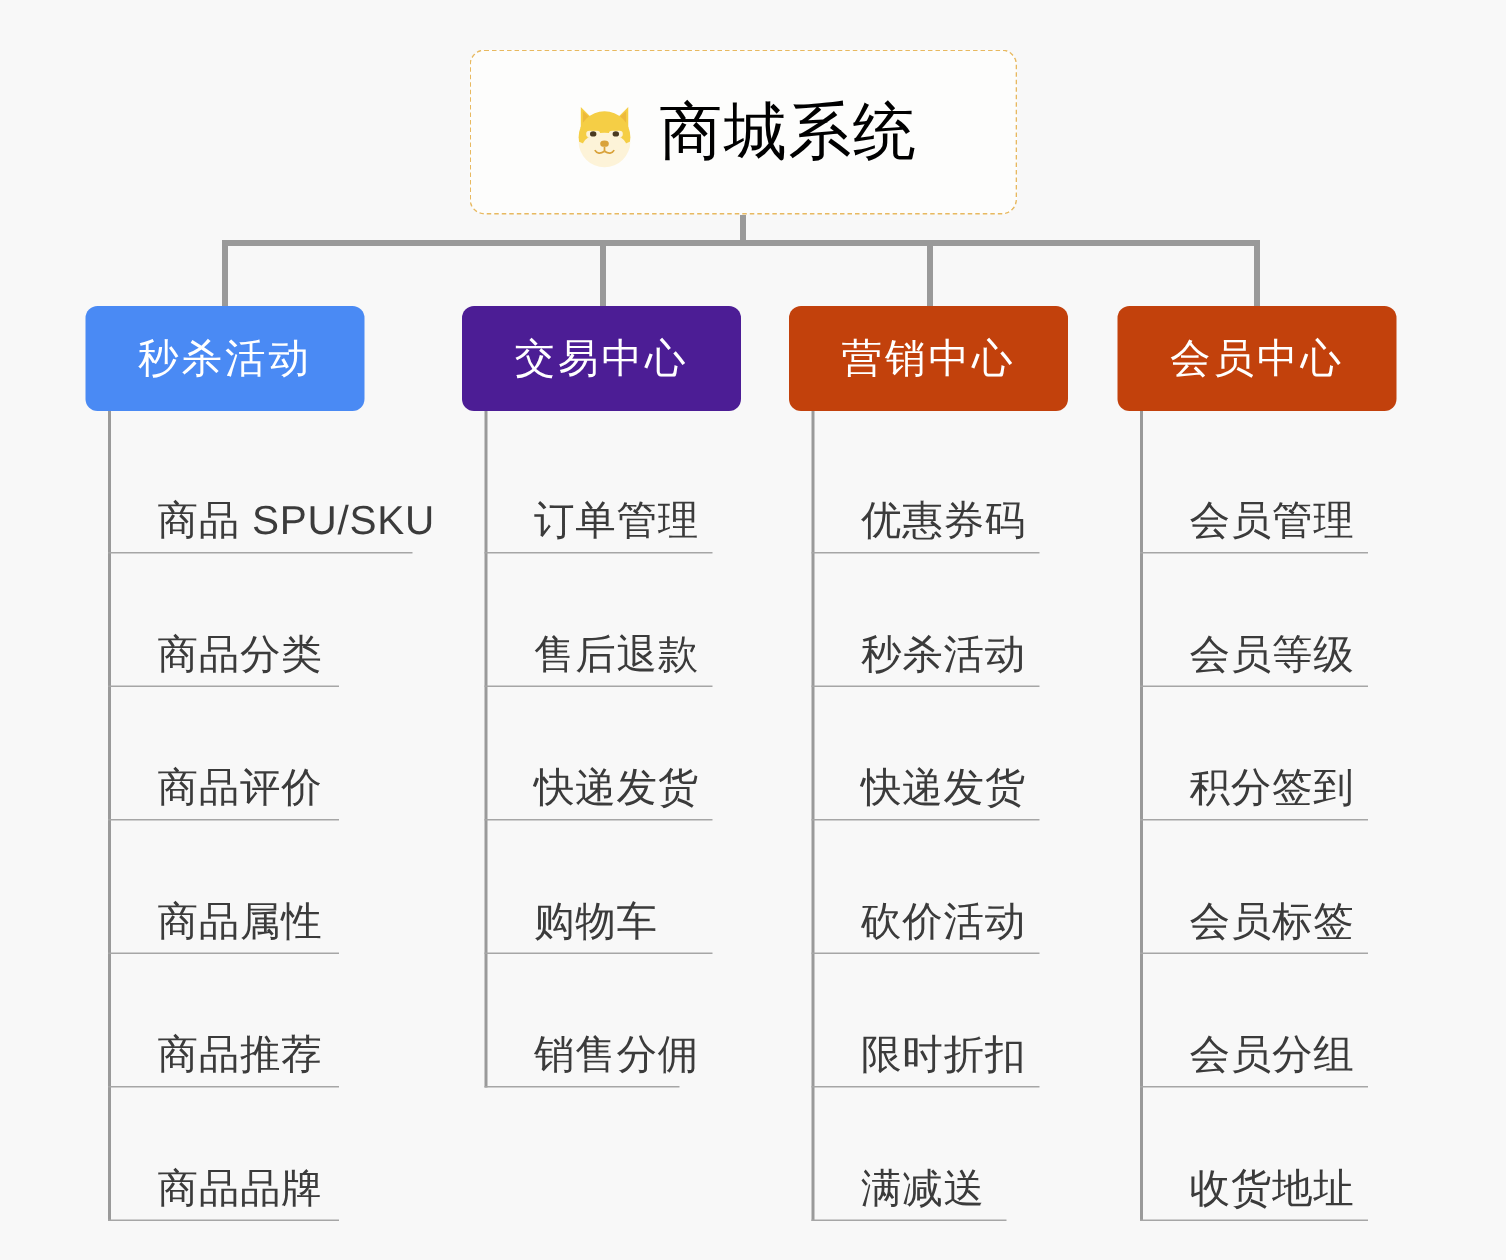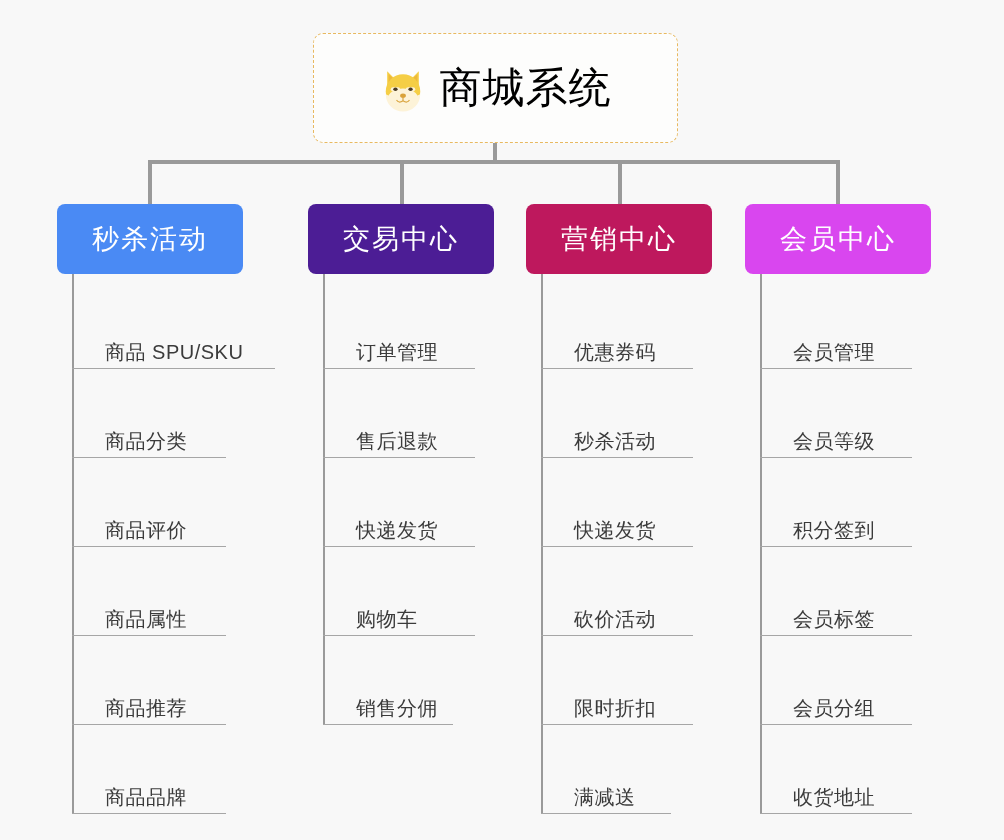--- a/index.html
+++ b/index.html
@@ -107,21 +107,21 @@
     position: relative;
     height: 89px;
     box-sizing: border-box;
     display: flex;
     align-items: flex-end;
     border-bottom: 1px solid #a6a6a6;
     padding-bottom: 5px;
     padding-left: 33px;
   }
   .leaf-label {
-    font-size: 20px;
+    font-size: 27px;
     color: #3b3b3b;
     line-height: 1.1;
     white-space: nowrap;
     letter-spacing: 0.5px;
   }
   
   .col-0 .leaf-item { width: 154px; }
   .col-0 .leaf-item:nth-child(2) { width: 203px; }
   .col-1 .leaf-item { width: 152px; }
   .col-1 .leaf-item:nth-child(6) { width: 130px; }
@@ -214,21 +214,21 @@
       <div class="leaf-item">
           <span class="leaf-label">购物车</span>
         </div>
       <div class="leaf-item">
           <span class="leaf-label">销售分佣</span>
         </div>
     </div>
   </div>
 
   <div class="column col-2">
-    <div class="cat-box" style="background:#be185d">
+    <div class="cat-box" style="background:#c2410c">
       <span>营销中心</span>
     </div>
     <div class="leaf-list">
       <div class="leaf-spine"></div>
       <div class="leaf-item">
           <span class="leaf-label">优惠券码</span>
         </div>
       <div class="leaf-item">
           <span class="leaf-label">秒杀活动</span>
         </div>
@@ -241,21 +241,21 @@
       <div class="leaf-item">
           <span class="leaf-label">限时折扣</span>
         </div>
       <div class="leaf-item">
           <span class="leaf-label">满减送</span>
         </div>
     </div>
   </div>
 
   <div class="column col-3">
-    <div class="cat-box" style="background:#d946ef">
+    <div class="cat-box" style="background:#c2410c">
       <span>会员中心</span>
     </div>
     <div class="leaf-list">
       <div class="leaf-spine"></div>
       <div class="leaf-item">
           <span class="leaf-label">会员管理</span>
         </div>
       <div class="leaf-item">
           <span class="leaf-label">会员等级</span>
         </div>

